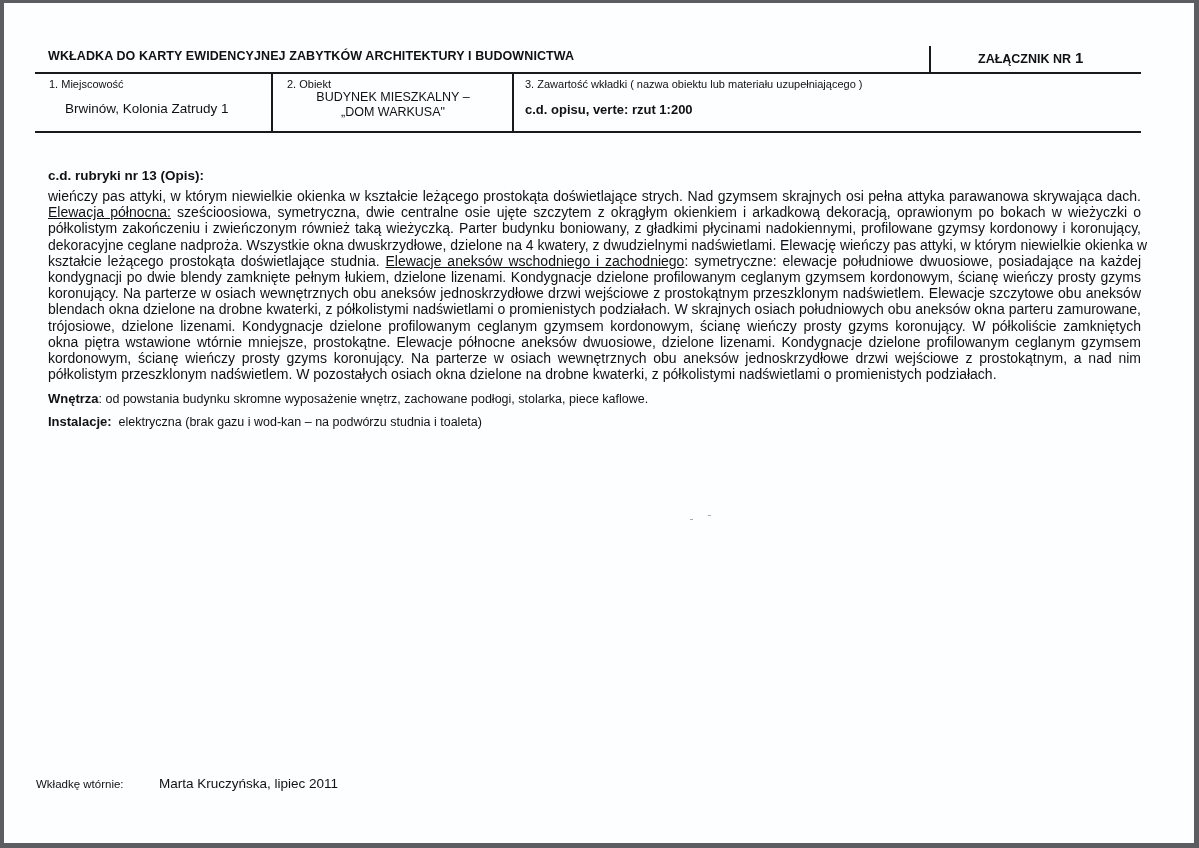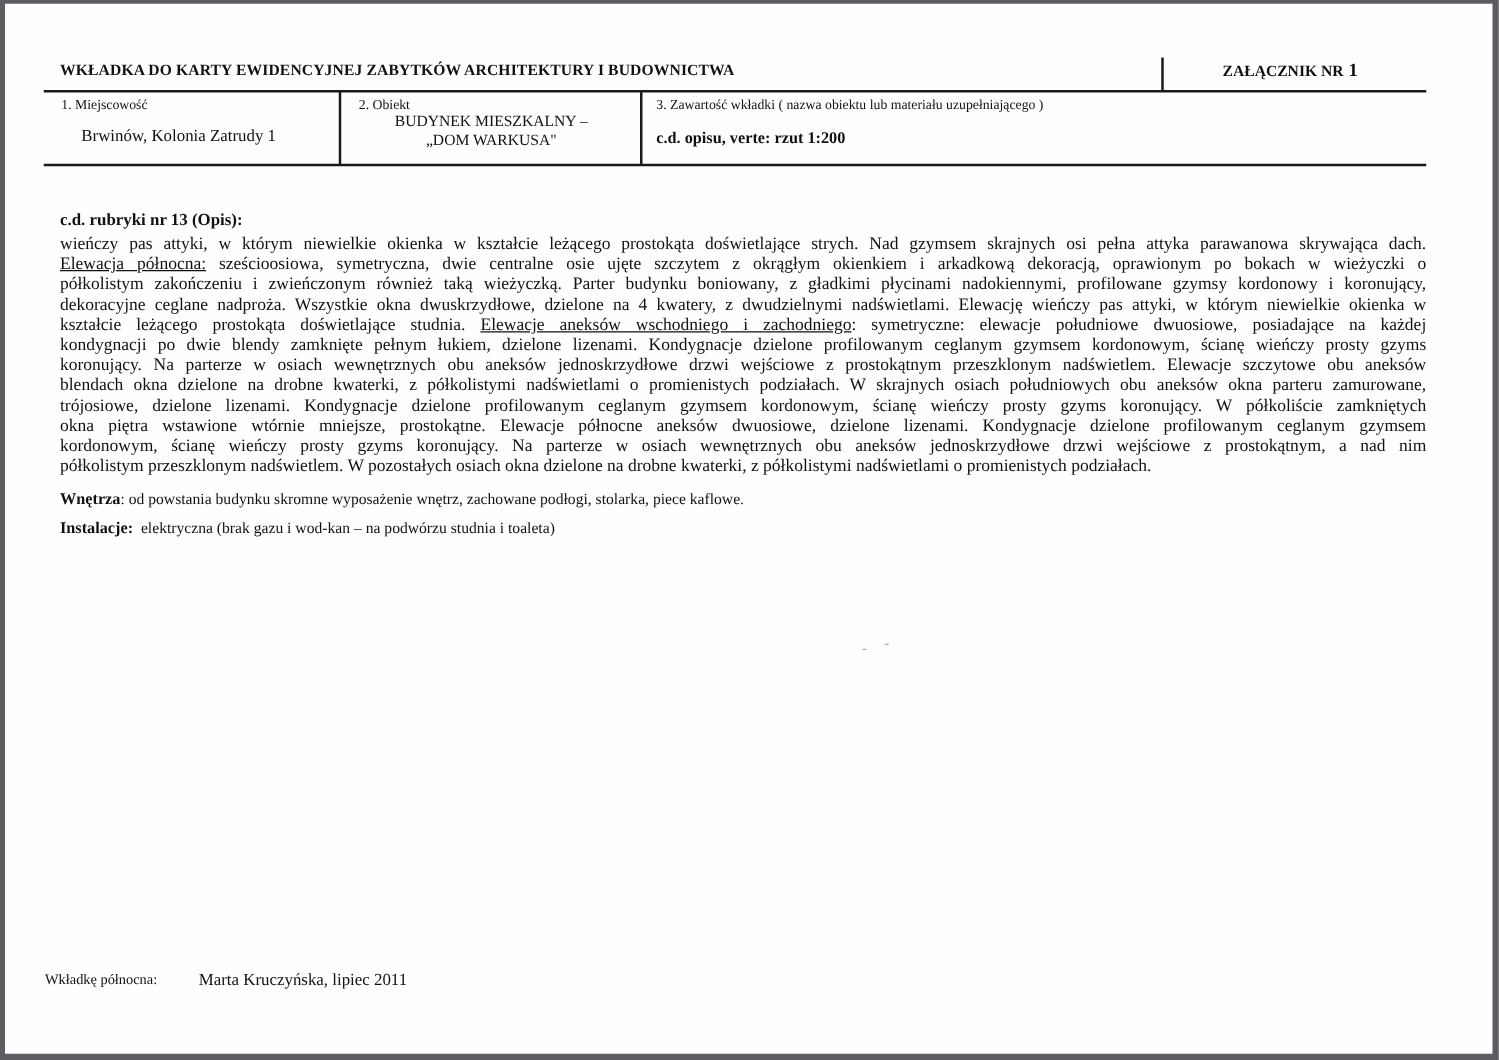--- a/index.html
+++ b/index.html
@@ -15,21 +15,20 @@
     font-family: "Liberation Sans", sans-serif;
     color: #111;
   }
   .page {
     position: absolute;
     left: 4px;
     top: 3px;
     width: 1190px;
     height: 840px;
     background: #fdfeff;
-    font-family: Liberation Serif, serif;
   }
   .hdr-title {
     position: absolute;
     left: 44px;
     top: 46px;
     font-size: 12.5px;
     font-weight: bold;
     letter-spacing: 0.1px;
   }
   .hdr-annex {
@@ -196,15 +195,15 @@
   <div class="para p1">
     <b>Wnętrza</b><span>: od powstania budynku skromne wyposażenie wnętrz, zachowane podłogi, stolarka, piece kaflowe.</span>
   </div>
   <div class="para p2">
     <b>Instalacje:</b><span style="white-space:pre">  elektryczna (brak gazu i wod-kan – na podwórzu studnia i toaleta)</span>
   </div>
 
   <div class="speck" style="left:686px;top:516px;"></div>
   <div class="speck" style="left:704px;top:512px;"></div>
 
-  <div class="footer-label">Wkładkę północna:</div>
+  <div class="footer-label">Wkładkę wtórnie:</div>
   <div class="footer-value">Marta Kruczyńska, lipiec 2011</div>
 </div>
 
 </body></html>

